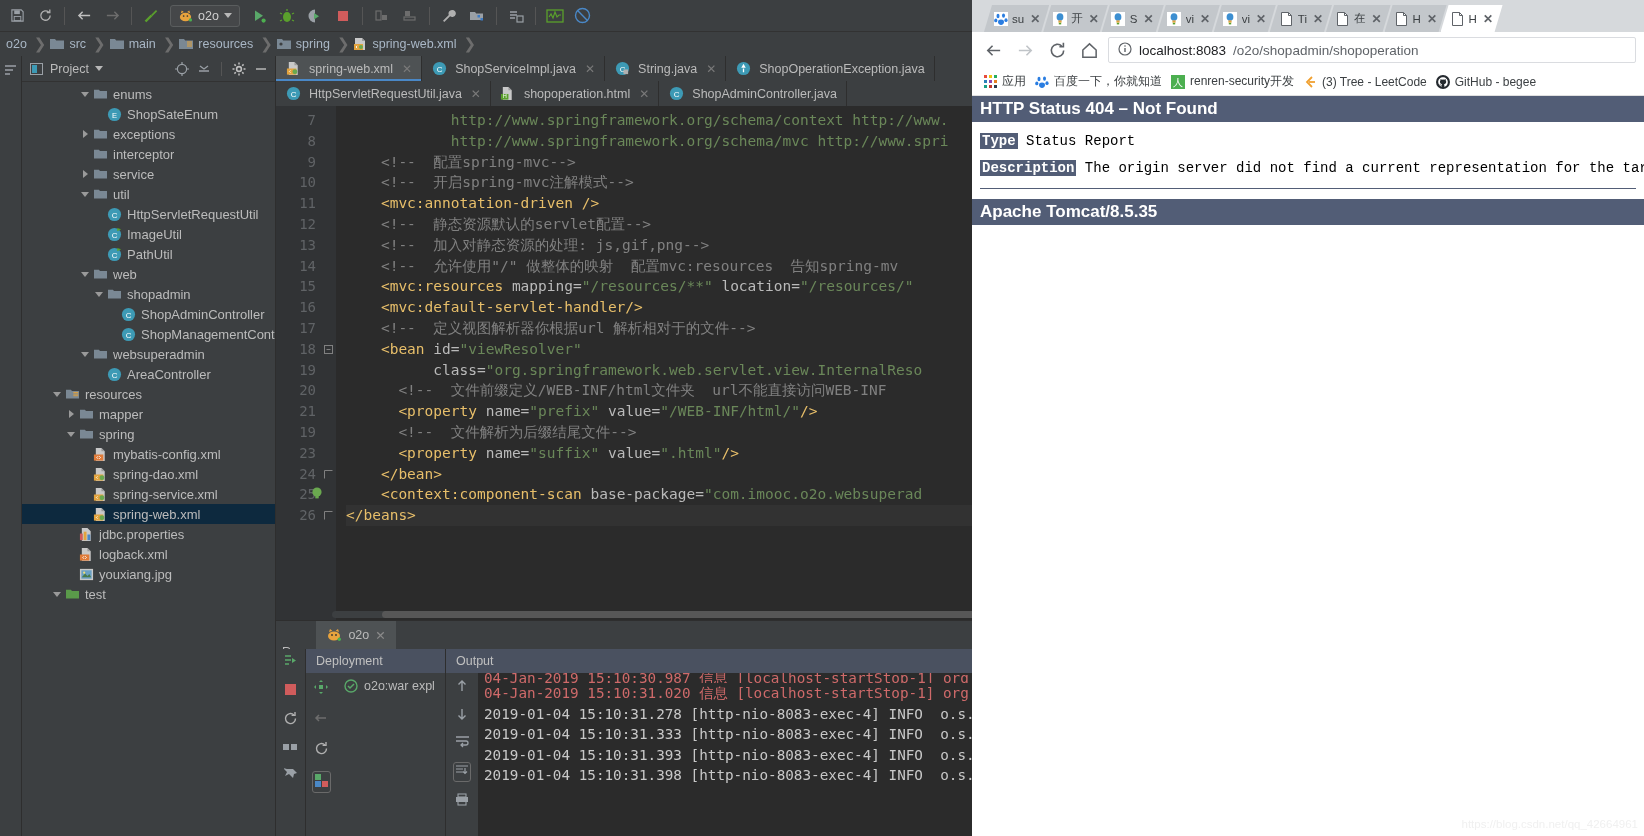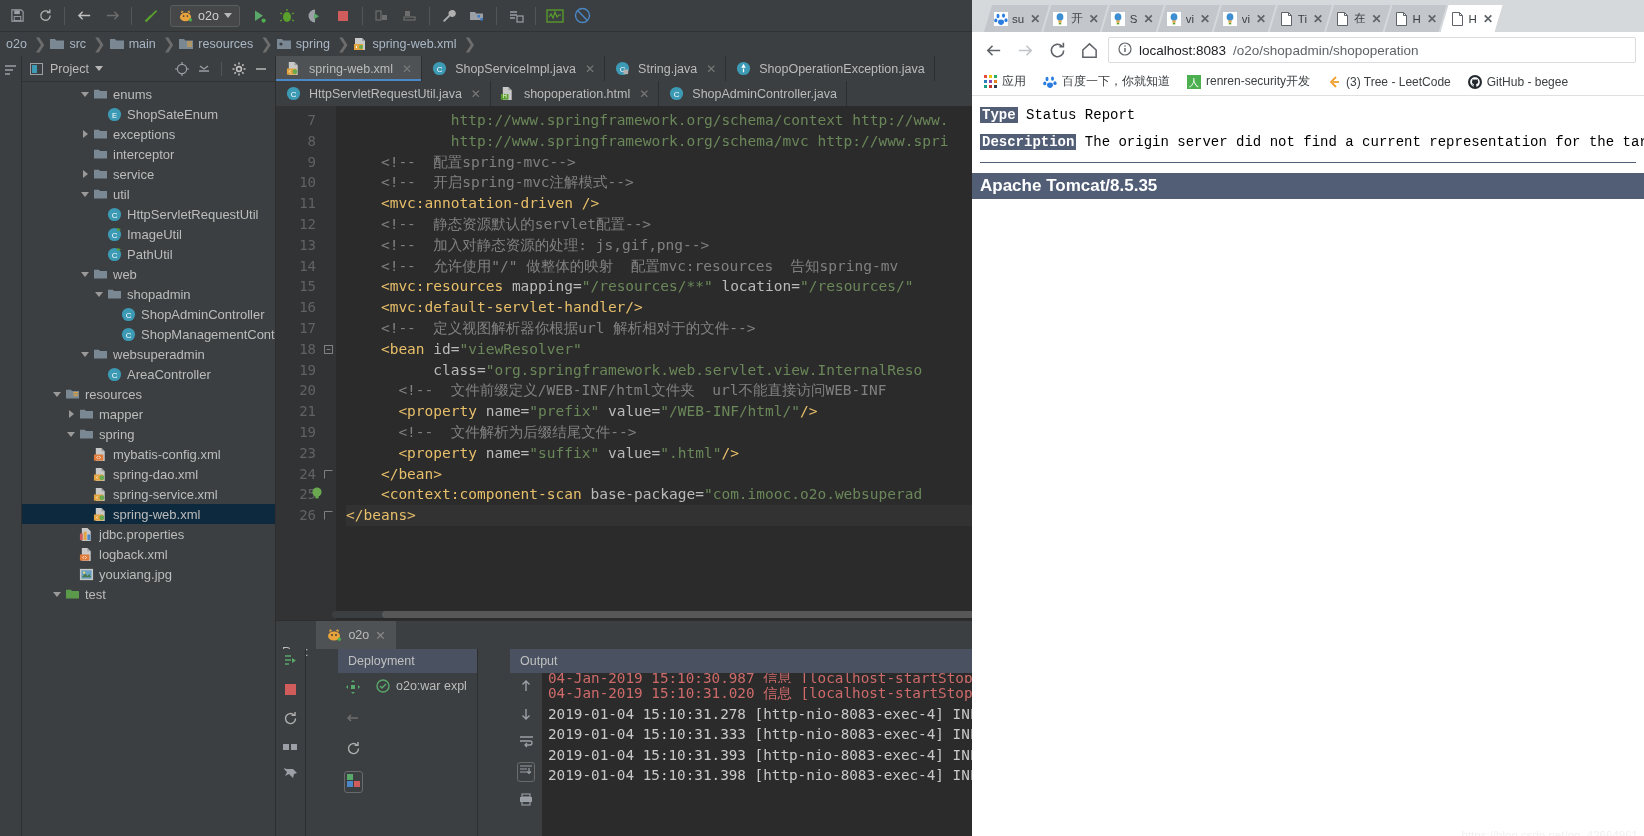--- a/index.html
+++ b/index.html
@@ -93,21 +93,21 @@
   .k-com{color:#808080;} .k-url{color:#6a8759;}
   .k-plain{color:#a9b7c6;}
   .sel-line{background:#323232;}
   .hscroll{position:absolute;left:56px;right:26px;bottom:2px;height:7px;background:#3c3f41;border-radius:4px;}
   .hscroll i{position:absolute;left:50px;width:600px;height:7px;background:#575757;border-radius:4px;display:block;}
 
   
   .runpanel { height:216px; background:#3c3f41; display:flex; flex-direction:column; border-top:1px solid #2e2e2e;}
   .run-header{height:28px;display:flex;align-items:center;gap:8px;padding-left:4px;font-size:12.5px;color:#bbb;}
   .run-tab{display:flex;align-items:center;gap:6px;background:#4e5254;height:28px;padding:0 10px;}
-  .logbody{flex:1;display:flex;min-height:0;gap:32px;}
+  .logbody{flex:1;display:flex;min-height:0;}
   .side-icons{width:30px;background:#3c3f41;display:flex;flex-direction:column;align-items:center;padding-top:4px;gap:12px;border-right:1px solid #2e2e2e;}
   .deploy-col{width:140px;background:#3c3f41;display:flex;flex-direction:column;border-right:1px solid #2e2e2e;}
   .col-head{height:24px;display:flex;align-items:center;padding-left:10px;font-size:12.5px;color:#c0c0c0;background:#4a5160;}
   .deploy-row{display:flex;align-items:center;gap:6px;padding:6px 0 0 8px;font-size:12.5px;color:#bbb;white-space:nowrap;}
   .out-col{flex:1;display:flex;flex-direction:column;min-width:0;}
   .out-toolbar{width:32px;background:#3c3f41;display:flex;flex-direction:column;align-items:center;gap:11px;padding-top:6px;}
   .console{flex:1;background:#2b2b2b;font-family:"DejaVu Sans Mono", monospace;font-size:14.3px;
            line-height:20.5px;white-space:pre;overflow:hidden;padding-left:6px;color:#a9b7c6;}
   .lg-red{color:#cf6a6a;}
   .lg-norm{color:#c8c8c8;}
@@ -124,21 +124,21 @@
   }
   .ctab.active{background:#fff;z-index:5;}
   .fav{width:15px;height:15px;flex:none;display:inline-flex;align-items:center;justify-content:center;}
   .ctitle{max-width:20px;overflow:hidden;white-space:nowrap;}
   .cx{color:#5f6368;font-size:12px;font-weight:600;margin-left:2px;}
 
   .chrome-nav{height:36px;background:#fff;display:flex;align-items:center;gap:6px;padding:0 8px;}
   .nav-btn{width:26px;height:26px;display:flex;align-items:center;justify-content:center;color:#5f6368;}
   .omnibox{flex:1;height:26px;border:1px solid #dadce0;border-radius:2px;display:flex;align-items:center;gap:7px;padding:0 9px;font-size:13.5px;color:#202124;}
   .omni-host{color:#5f6368;}
-  .chrome-bm{height:28px;background:#fff;display:flex;align-items:center;gap:9px;padding:0 8px;border-bottom:1px solid #e0e0e0;overflow:hidden;}
+  .chrome-bm{height:28px;background:#fff;display:flex;align-items:center;gap:1px;padding:0 8px;border-bottom:1px solid #e0e0e0;overflow:hidden;}
   .bm{display:flex;align-items:center;gap:5px;font-size:12px;color:#3c4043;white-space:nowrap;padding:2px 4px;}
 
   .page{background:#fff;height:calc(836px - 32px - 36px - 28px);padding:0;position:relative;
         font-family:"Liberation Serif", serif;}
   .tomcat-bar{background:#525D76;color:#fff;font-weight:bold;font-size:17px;padding:3px 8px;
               font-family:"Liberation Sans", sans-serif; white-space:nowrap;}
   .t-line{margin:11px 0 0 8px;font-size:14px;color:#000;font-family:Liberation Mono, monospace;white-space:nowrap;}
   .t-key{background:#525D76;color:#fff;font-weight:bold;padding:0 2px;}
   hr.t-hr{margin:12px 8px 10px 8px;border:none;border-top:1px solid #525D76;}
   .watermark{position:absolute;right:6px;bottom:6px;font-size:11.5px;color:#f0f0f0;font-family:"Liberation Sans", sans-serif;}
@@ -1143,20 +1143,21 @@
             <svg width="14" height="14" viewBox="0 0 14 14">
               <circle cx="7" cy="7" r="7" fill="#24292e"></circle>
               <path d="M7 2.2c-2.7 0-4.8 2.1-4.8 4.8 0 2.1 1.4 3.9 3.3 4.6.24.04.33-.1.33-.23v-.9c-1.34.3-1.62-.58-1.62-.58-.22-.56-.54-.7-.54-.7-.44-.3.03-.3.03-.3.49.04.75.5.75.5.43.74 1.13.53 1.41.4.04-.32.17-.53.31-.65-1.07-.12-2.2-.54-2.2-2.4 0-.53.19-.96.5-1.3-.05-.12-.22-.62.05-1.28 0 0 .41-.13 1.34.5a4.6 4.6 0 0 1 2.44 0c.93-.63 1.34-.5 1.34-.5.27.66.1 1.16.05 1.28.31.34.5.77.5 1.3 0 1.87-1.13 2.28-2.21 2.4.17.15.33.45.33.91v1.35c0 .13.09.28.33.23A4.82 4.82 0 0 0 11.8 7c0-2.7-2.1-4.8-4.8-4.8z" fill="#fff"></path>
             </svg>
           </span>
           <span>GitHub - begee</span>
         </div>
       </div>
 
   <div class="page">
+    <div class="tomcat-bar">HTTP Status 404 – Not Found</div>
 
     <div class="t-line">
       <span class="t-key">Type</span>
       <span>Status Report</span>
     </div>
     <div class="t-line">
       <span class="t-key">Description</span>
       <span>The origin server did not find a current representation for the target resource or is not willing to disclos</span>
     </div>
 

